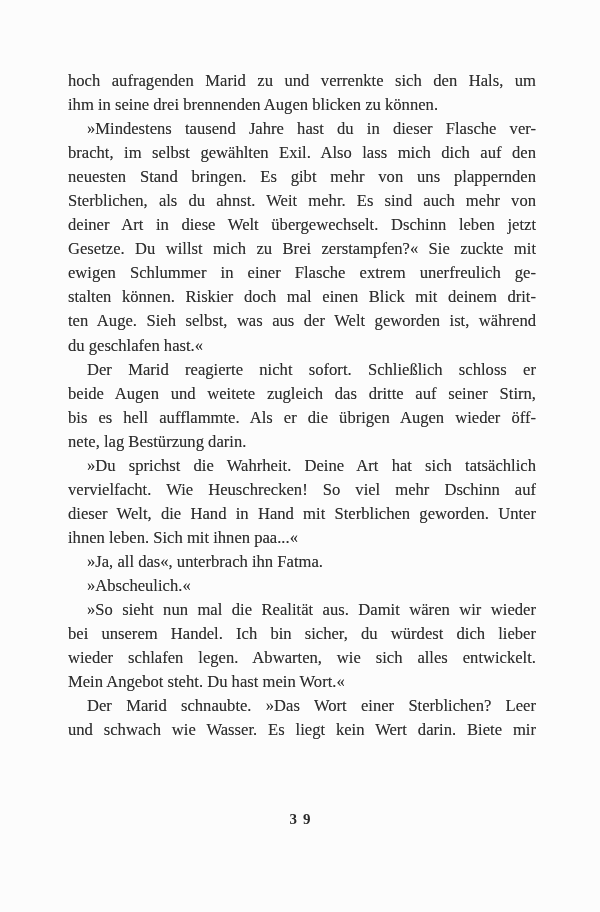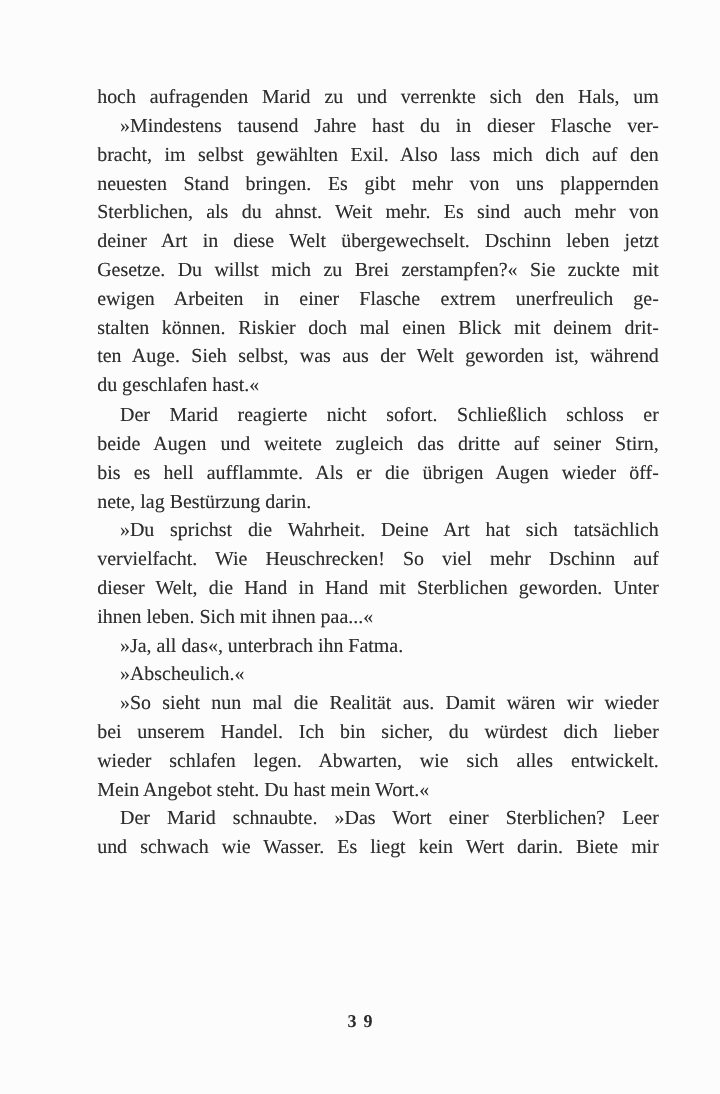--- a/index.html
+++ b/index.html
@@ -11,21 +11,21 @@
     position: relative;
     width: 600px;
     height: 912px;
     background: #fcfcfc;
     font-family: "Liberation Serif", "DejaVu Serif", serif;
     color: #2e2e2e;
     overflow: hidden;
   }
   .text-block {
     position: absolute;
-    left: 81px;
+    left: 68px;
     top: 69px;
     width: 468px;
   }
   .paragraph {
     margin: 0;
     padding: 0;
   }
   .line {
     height: 24.05px;
     line-height: 24.05px;
@@ -40,45 +40,46 @@
     text-align: left;
     text-align-last: left;
   }
   .line.indent {
     text-indent: 19px;
   }
   .page-number {
     position: absolute;
     left: 0;
     right: 0;
-    top: 844px;
+    top: 811px;
     text-align: center;
     font-size: 15px;
     font-weight: 600;
     letter-spacing: 6px;
     text-indent: 6px; 
     color: #2a2a2a;
   }
 </style>
 </head>
 <body>
 
 <div class="page">
   <div class="text-block">
       <div class="paragraph">
         <div class="line">hoch aufragenden Marid zu und verrenkte sich den Hals, um</div>
+        <div class="line last">ihm in seine drei brennenden Augen blicken zu können.</div>
       </div>
       <div class="paragraph">
         <div class="line indent">»Mindestens tausend Jahre hast du in dieser Flasche ver-</div>
         <div class="line">bracht, im selbst gewählten Exil. Also lass mich dich auf den</div>
         <div class="line">neuesten Stand bringen. Es gibt mehr von uns plappernden</div>
         <div class="line">Sterblichen, als du ahnst. Weit mehr. Es sind auch mehr von</div>
         <div class="line">deiner Art in diese Welt übergewechselt. Dschinn leben jetzt</div>
         <div class="line">Gesetze. Du willst mich zu Brei zerstampfen?« Sie zuckte mit</div>
-        <div class="line">ewigen Arbeiten in einer Flasche extrem unerfreulich ge-</div>
+        <div class="line">ewigen Schlummer in einer Flasche extrem unerfreulich ge-</div>
         <div class="line">stalten können. Riskier doch mal einen Blick mit deinem drit-</div>
         <div class="line">ten Auge. Sieh selbst, was aus der Welt geworden ist, während</div>
         <div class="line last">du geschlafen hast.«</div>
       </div>
       <div class="paragraph">
         <div class="line indent">Der Marid reagierte nicht sofort. Schließlich schloss er</div>
         <div class="line">beide Augen und weitete zugleich das dritte auf seiner Stirn,</div>
         <div class="line">bis es hell aufflammte. Als er die übrigen Augen wieder öff-</div>
         <div class="line last">nete, lag Bestürzung darin.</div>
       </div>

